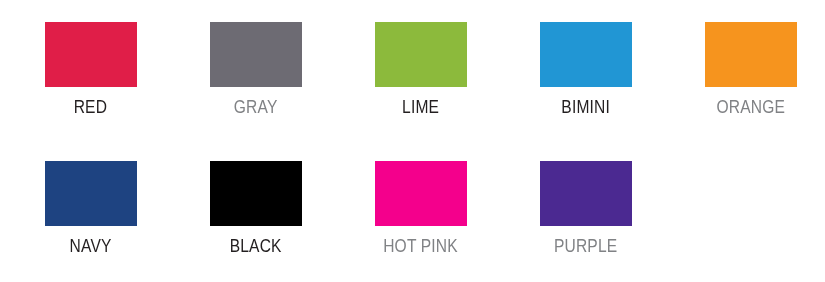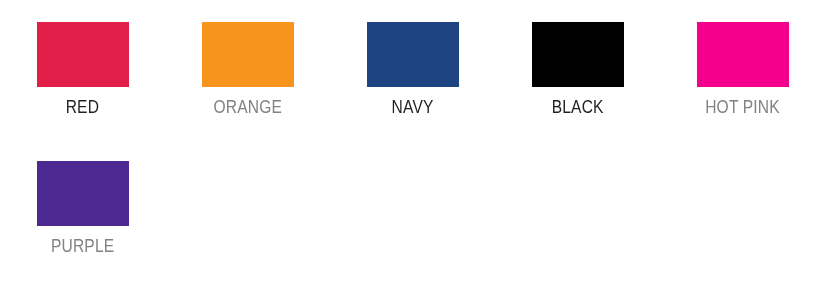--- a/index.html
+++ b/index.html
@@ -16,21 +16,21 @@
   }
 
   #swatch-grid {
     position: relative;
     width: 825px;
     height: 282px;
     box-sizing: border-box;
     display: grid;
     grid-template-columns: repeat(5, 165px);
     grid-template-rows: 139px 139px;
-    padding: 22px 0 0 0;
+    padding: 22px 0 0 8px;
     margin: 0;
   }
 
   .swatch-cell {
     display: flex;
     flex-direction: column;
     align-items: center;
     justify-content: flex-start;
   }
 
@@ -56,20 +56,32 @@
 </head>
 <body>
 
 <div id="swatch-grid">
 
 <div class="swatch-cell">
       <div class="swatch-chip" style="background-color: rgb(224, 30, 72);"></div>
       <div class="swatch-label" style="color: rgb(35, 31, 32);">RED</div>
     </div>
     <div class="swatch-cell">
+      <div class="swatch-chip" style="background-color: rgb(109, 107, 115);"></div>
+      <div class="swatch-label" style="color: rgb(128, 130, 133);">GRAY</div>
+    </div>
+    <div class="swatch-cell">
+      <div class="swatch-chip" style="background-color: rgb(140, 186, 60);"></div>
+      <div class="swatch-label" style="color: rgb(35, 31, 32);">LIME</div>
+    </div>
+    <div class="swatch-cell">
+      <div class="swatch-chip" style="background-color: rgb(33, 150, 212);"></div>
+      <div class="swatch-label" style="color: rgb(35, 31, 32);">BIMINI</div>
+    </div>
+    <div class="swatch-cell">
       <div class="swatch-chip" style="background-color: rgb(246, 148, 30);"></div>
       <div class="swatch-label" style="color: rgb(128, 130, 133);">ORANGE</div>
     </div>
     <div class="swatch-cell">
       <div class="swatch-chip" style="background-color: rgb(30, 67, 129);"></div>
       <div class="swatch-label" style="color: rgb(35, 31, 32);">NAVY</div>
     </div>
     <div class="swatch-cell">
       <div class="swatch-chip" style="background-color: rgb(0, 0, 0);"></div>
       <div class="swatch-label" style="color: rgb(35, 31, 32);">BLACK</div>

